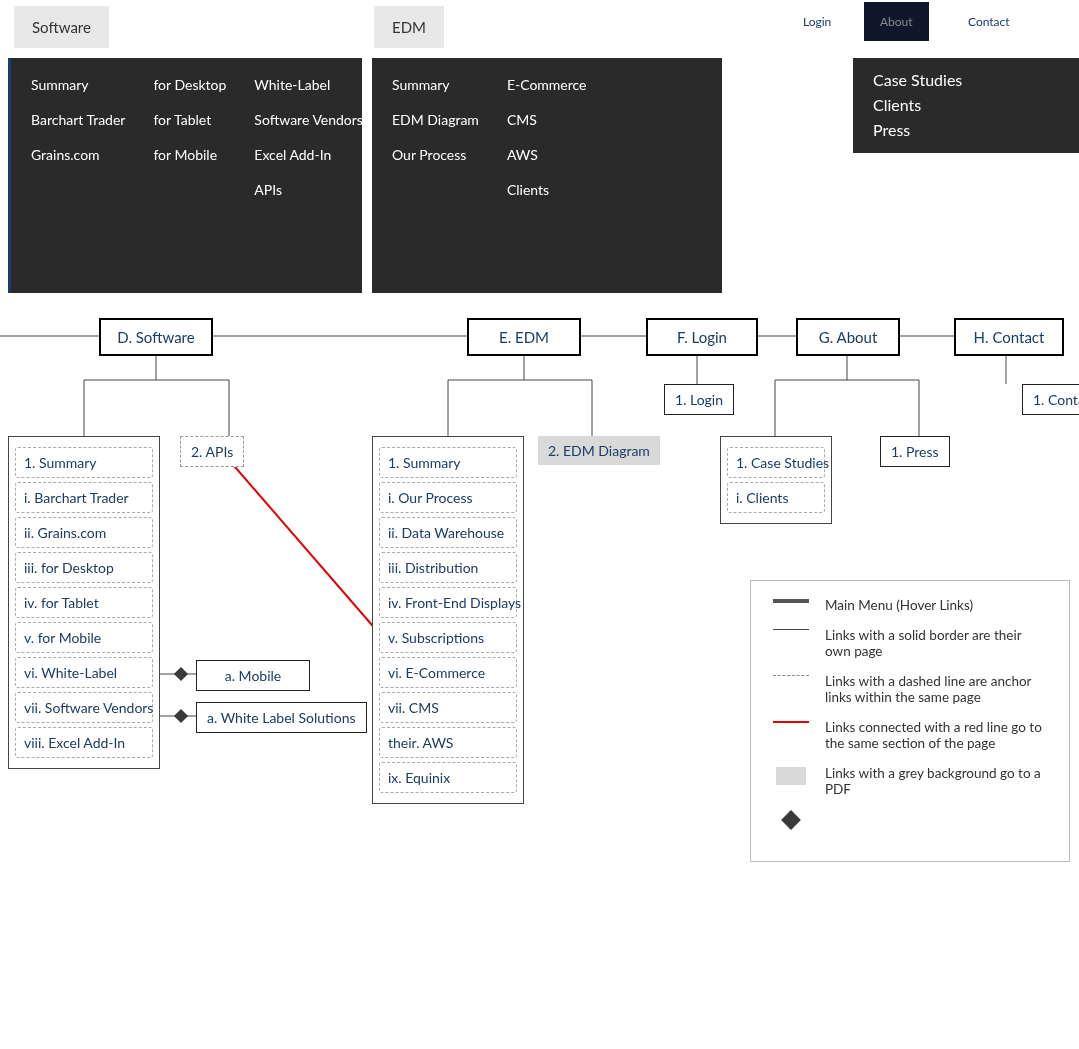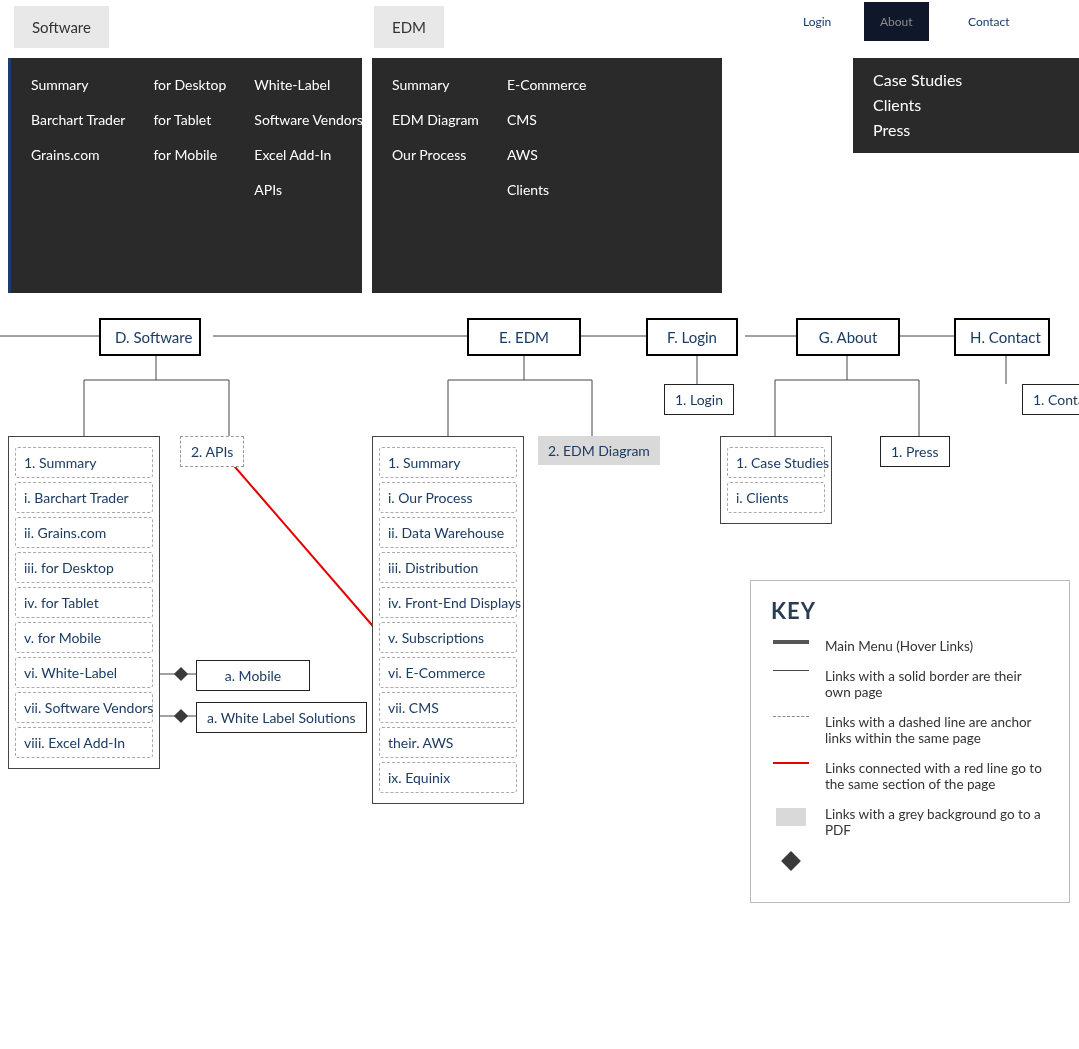--- a/index.html
+++ b/index.html
@@ -214,25 +214,25 @@
   <line x1="919" y1="380" x2="919" y2="436" stroke="#444"></line>
 
   <line x1="1006" y1="354" x2="1006" y2="384" stroke="#444"></line>
 
   <line x1="160" y1="674" x2="196" y2="674" stroke="#444"></line>
   <line x1="160" y1="716" x2="196" y2="716" stroke="#444"></line>
 
   <line x1="229" y1="460" x2="378" y2="632" stroke="#e60000" stroke-width="2"></line>
 </svg>
 
-<div class="node main" style="left:99px;  top:318px; width:102px;">D. Software</div>
+<div class="node main" style="left:99px;  top:318px; width:114px;">D. Software</div>
 <div class="node main" style="left:467px; top:318px; width:114px;">E. EDM</div>
-<div class="node main" style="left:646px; top:318px; width:92px;">F. Login</div>
+<div class="node main" style="left:646px; top:318px; width:112px;">F. Login</div>
 <div class="node main" style="left:796px; top:318px; width:104px;">G. About</div>
-<div class="node main" style="left:954px; top:318px; width:96px;">H. Contact</div>
+<div class="node main" style="left:954px; top:318px; width:110px;">H. Contact</div>
 
 <div class="box-group" style="left:8px; top:436px; width:152px;">
   <div class="item">1. Summary</div>
   <div class="item">i. Barchart Trader</div>
   <div class="item">ii. Grains.com</div>
   <div class="item">iii. for Desktop</div>
   <div class="item">iv. for Tablet</div>
   <div class="item">v. for Mobile</div>
   <div class="item">vi. White-Label</div>
   <div class="item">vii. Software Vendors</div>
@@ -266,21 +266,20 @@
 
 <div class="node" style="left:1022px; top:384px;">1. Contact</div>
 
 <div class="box-group" style="left:720px; top:436px; width:112px;">
   <div class="item">1. Case Studies</div>
   <div class="item">i. Clients</div>
 </div>
 <div class="node" style="left:880px; top:436px;">1. Press</div>
 
 <div class="key" style="left:750px; top:580px;">
-  <h2>KEY</h2>
   <div class="row">
       <div class="sw">
         <div class="sw-thick"></div>
       </div>
     <div>Main Menu (Hover Links)</div>
     </div>
   <div class="row">
       <div class="sw">
         <div class="sw-thin"></div>
       </div>

